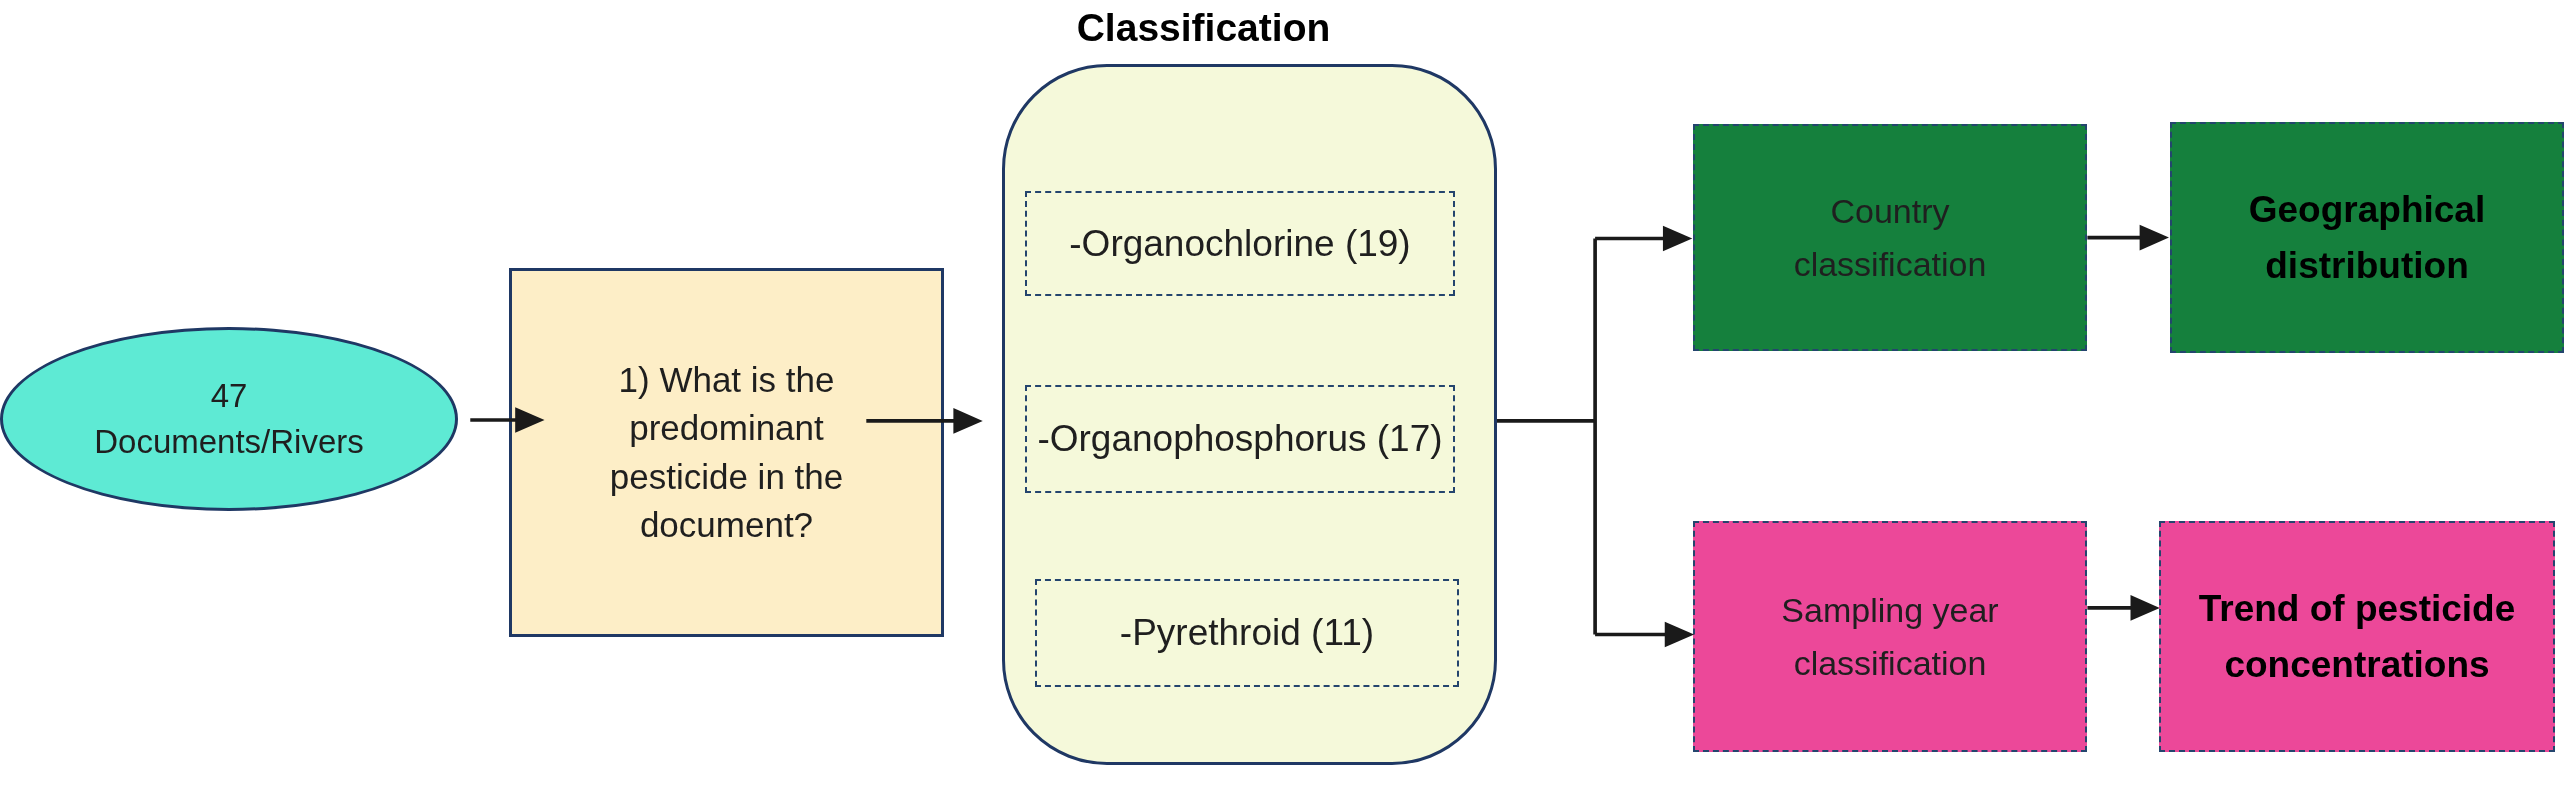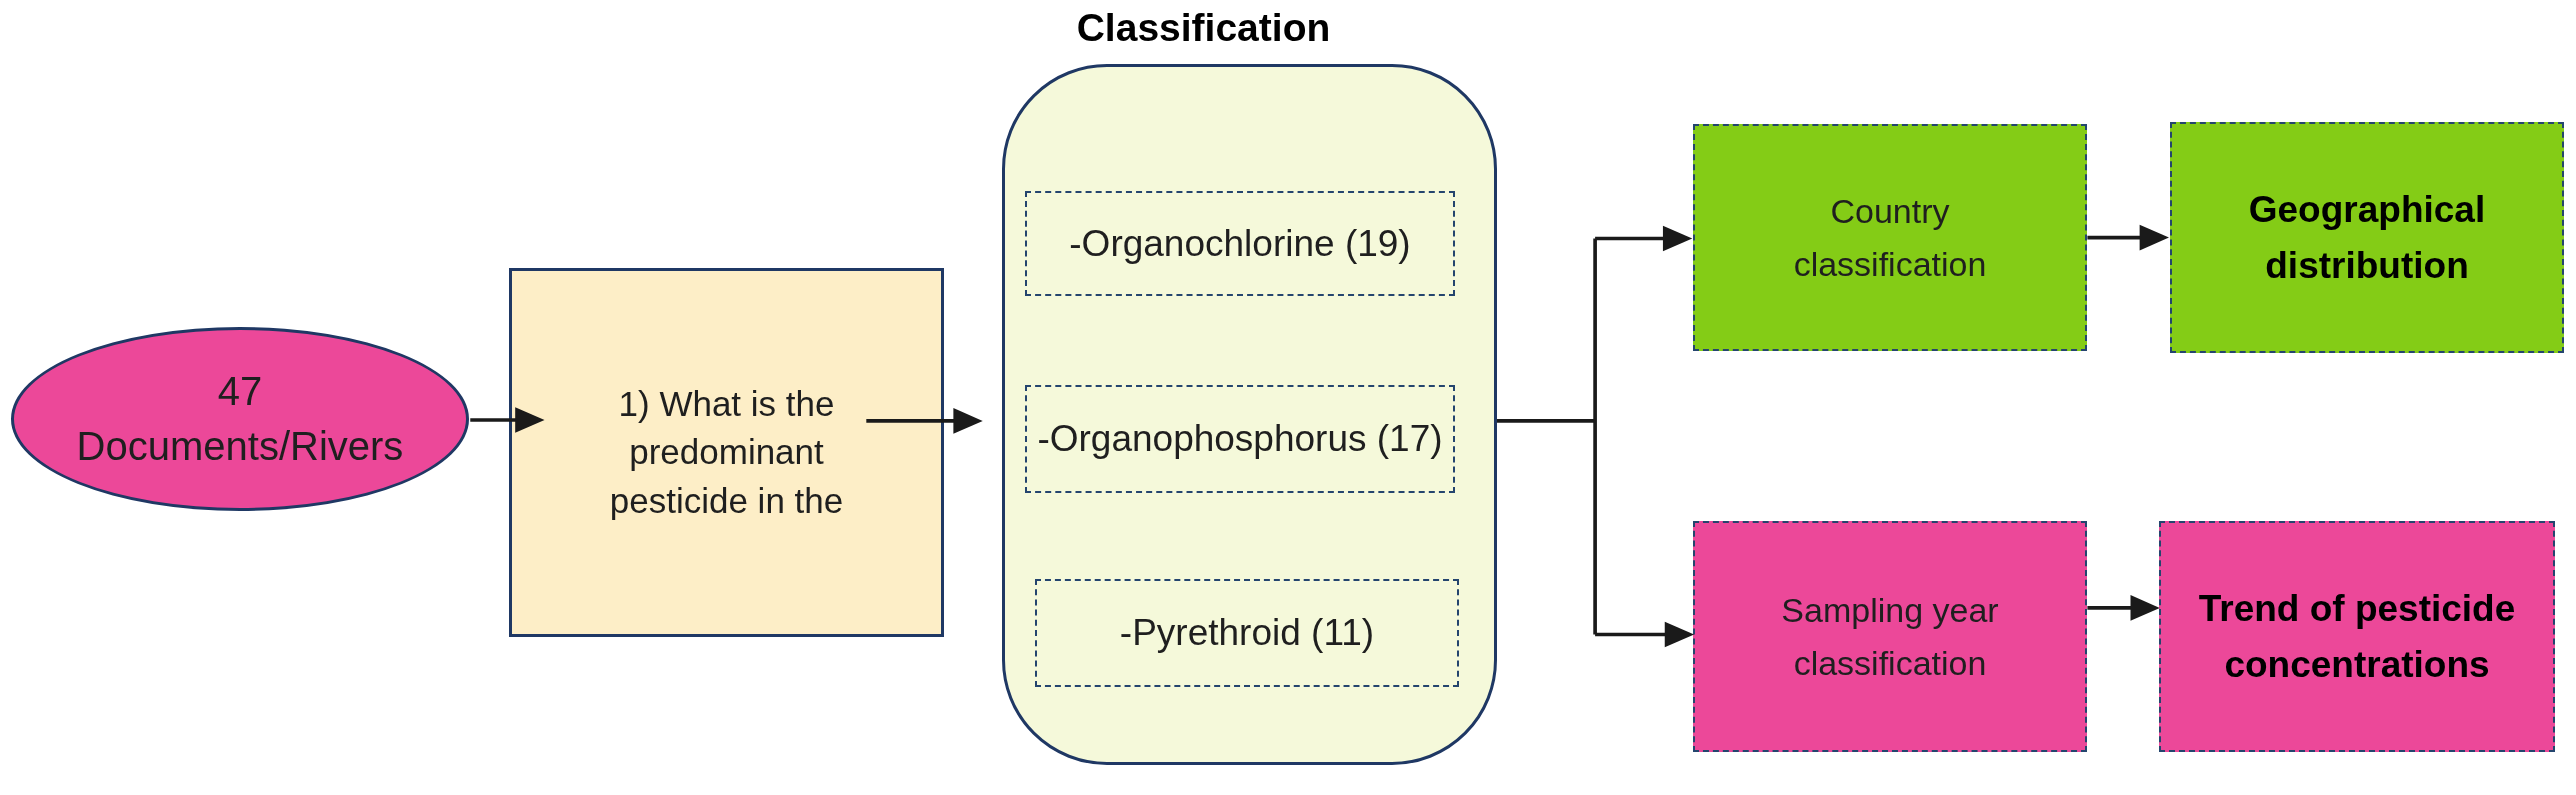--- a/index.html
+++ b/index.html
@@ -16,25 +16,25 @@
     position: absolute;
     display: flex;
     flex-direction: column;
     align-items: center;
     justify-content: center;
     text-align: center;
     box-sizing: border-box;
   }
   
   .ellipse {
-    left: 11px; top: 327px; width: 458px; height: 184px;
-    background: #ec4899;
+    left: 0; top: 327px; width: 458px; height: 184px;
+    background: #5eead4;
     border: 3.7px solid #1f3864;
     border-radius: 50%;
-    font-size: 40px; line-height: 1.38;
+    font-size: 33px; line-height: 1.38;
   }
   
   .question {
     left: 509px; top: 252px; width: 435px; height: 369px;
     background: #fdeec7;
     border: 3.7px solid #1f3864;
     font-size: 35px; line-height: 1.38; margin-top: 16px;
   }
   
   .classification-title {
@@ -62,21 +62,21 @@
   .item-py { left: 1035px; top: 579px; width: 424px; height: 108px; }
   
   .step-box {
     border: 2.8px dashed #24456e;
     font-size: 34px; line-height: 1.55;
   }
   .outcome-box {
     border: 2.8px dashed #24456e;
     font-size: 37px; line-height: 1.5; font-weight: bold; color: #000000;
   }
-  .cyan  { background: #84cc16; }
+  .cyan  { background: #15803d; }
   .pink  { background: #ec4899; }
   .box-country  { left: 1693px; top: 124px; width: 394px; height: 227px; }
   .box-geo      { left: 2170px; top: 122px; width: 394px; height: 231px; }
   .box-year     { left: 1693px; top: 521px; width: 394px; height: 231px; }
   .box-trend    { left: 2159px; top: 521px; width: 396px; height: 231px; }
   
   .arrows {
     position: absolute;
     left: 0; top: 0; width: 2576px; height: 796px;
     pointer-events: none;
@@ -91,20 +91,21 @@
 
   <div class="node ellipse">
     <div>47</div>
     <div>Documents/Rivers</div>
   </div>
 
   <div class="node question">
     <div>1) What is the</div>
     <div>predominant</div>
     <div>pesticide in the</div>
+    <div>document?</div>
   </div>
 
   <div class="classification-title">Classification</div>
   <div class="classification-container"></div>
   <div class="node class-item item-oc">
     <div>-Organochlorine (19)</div>
   </div>
   <div class="node class-item item-op">
     <div>-Organophosphorus (17)</div>
   </div>

